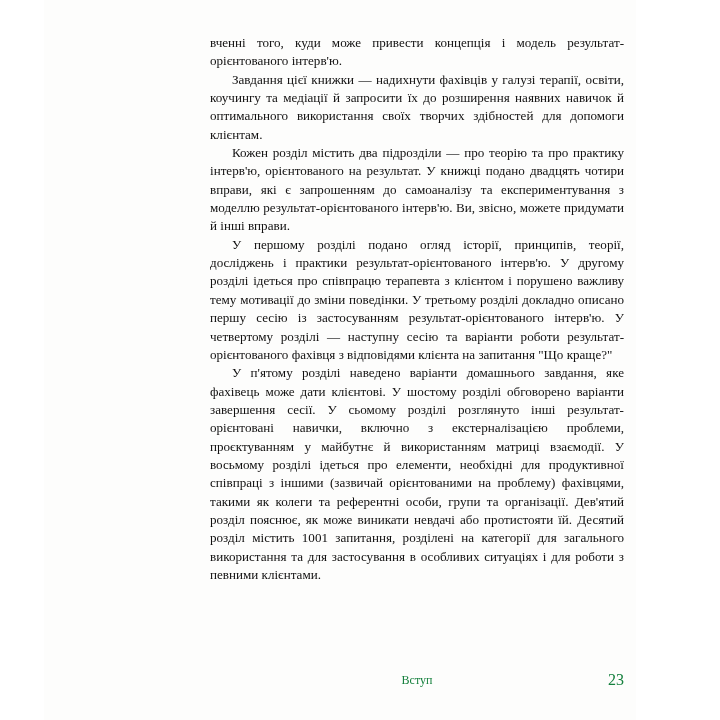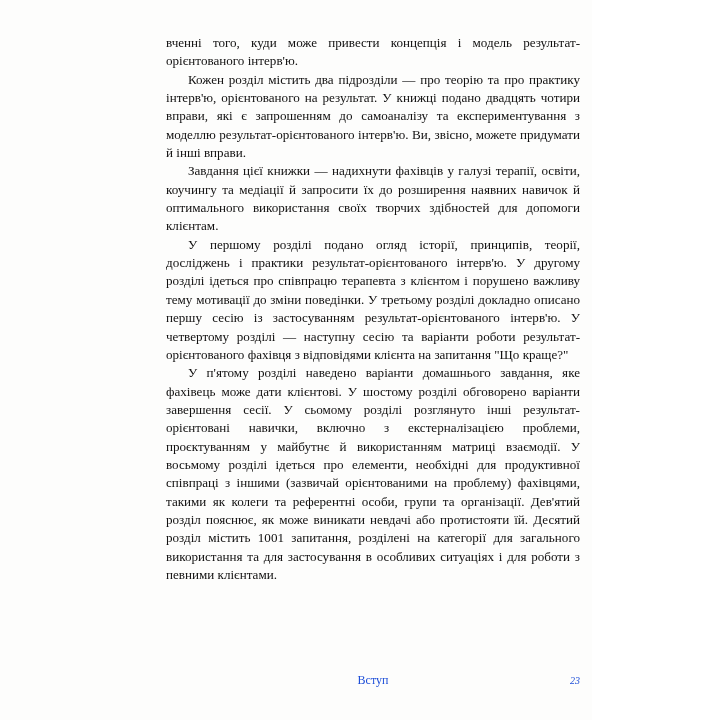--- a/index.html
+++ b/index.html
@@ -12,20 +12,21 @@
     background: #ffffff;
     font-family: "Liberation Serif", serif;
     color: #000000;
     overflow: hidden;
   }
   .page {
     position: relative;
     width: 592px;
     height: 720px;
     background: #fdfdfc;
+    margin-left: 44px;
   }
   .text-column {
     position: absolute;
     left: 166px;
     top: 34px;
     width: 414px;
   }
   .para {
     margin: 0;
     text-align: justify;
@@ -45,52 +46,51 @@
   b {
     font-weight: normal;
   }
   .footer {
     position: absolute;
     left: 166px;
     top: 672px;
     width: 414px;
     font-size: 12px;
     line-height: 16px;
-    color: #1d4ed8;
+    color: #15803d;
   }
   .footer-inner {
     display: flex;
     justify-content: space-between;
     align-items: baseline;
   }
   .footer-center {
     position: absolute;
     left: 0;
     right: 0;
     text-align: center;
     font-size: 12px;
   }
   .footer-page {
     margin-left: auto;
-    font-size: 10px;
-    font-style: italic;
+    font-size: 16px;
   }
   .footer-spacer {
     visibility: hidden;
   }
 </style>
 </head>
 <body>
 
 <div class="page">
 
   <div class="text-column">
     <p class="para"><span>вченні того, куди може привести концепція і модель резуль­тат-орієнтованого інтерв'ю.</span></p>
+    <p class="para indent"><span>Завдання цієї книжки — надихнути фахівців у галузі тера­пії, освіти, коучингу та медіації й запросити їх до розширення наявних навичок й оптимального використання своїх творчих здібностей для допомоги клієнтам.</span></p>
     <p class="para indent"><span>Кожен розділ містить два підрозділи — про теорію та про практику інтерв'ю, орієнтованого на результат. У книжці пода­но двадцять чотири вправи, які є запрошенням до самоаналізу та експериментування з моделлю результат-орієнтованого ін­терв'ю. Ви, звісно, можете придумати й інші вправи.</span></p>
-    <p class="para indent"><span>Завдання цієї книжки — надихнути фахівців у галузі тера­пії, освіти, коучингу та медіації й запросити їх до розширення наявних навичок й оптимального використання своїх творчих здібностей для допомоги клієнтам.</span></p>
     <p class="para indent"><span>У </span><b>першому розділі</b><span> подано огляд історії, принципів, тео­рії, досліджень і практики результат-орієнтованого інтерв'ю. У </span><b>другому розділі</b><span> ідеться про співпрацю терапевта з клієнтом і порушено важливу тему мотивації до зміни поведінки. У </span><b>тре­тьому розділі</b><span> докладно описано першу сесію із застосуванням результат-орієнтованого інтерв'ю. У </span><b>четвертому розділі</b><span> — на­ступну сесію та варіанти роботи результат-орієнтованого фа­хівця з відповідями клієнта на запитання "Що краще?"</span></p>
     <p class="para indent"><span>У </span><b>п'ятому розділі</b><span> наведено варіанти домашнього завдан­ня, яке фахівець може дати клієнтові. У </span><b>шостому розділі</b><span> об­говорено варіанти завершення сесії. У </span><b>сьомому розділі</b><span> розглянуто інші результат-орієнтовані навички, включно з екстерналізацією проблеми, проєктуванням у майбутнє й ви­користанням матриці взаємодії. У </span><b>восьмому розділі</b><span> ідеться про елементи, необхідні для продуктивної співпраці з інши­ми (зазвичай орієнтованими на проблему) фахівцями, такими як колеги та референтні особи, групи та організації. </span><b>Дев'ятий розділ</b><span> пояснює, як може виникати невдачі або протистояти їй. </span><b>Десятий розділ</b><span> містить 1001 запитання, розділені на кате­горії для загального використання та для застосування в осо­бливих ситуаціях і для роботи з певними клієнтами.</span></p>
   </div>
 
   <div class="footer">
     <div class="footer-inner">
       <span class="footer-spacer">23</span>
       <span class="footer-center">Вступ</span>
       <span class="footer-page">23</span>
     </div>

